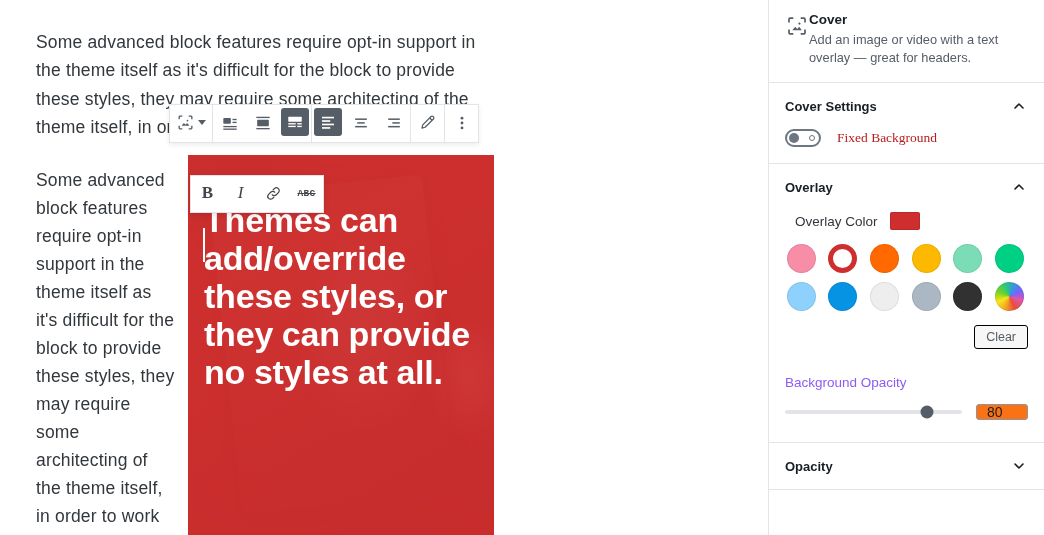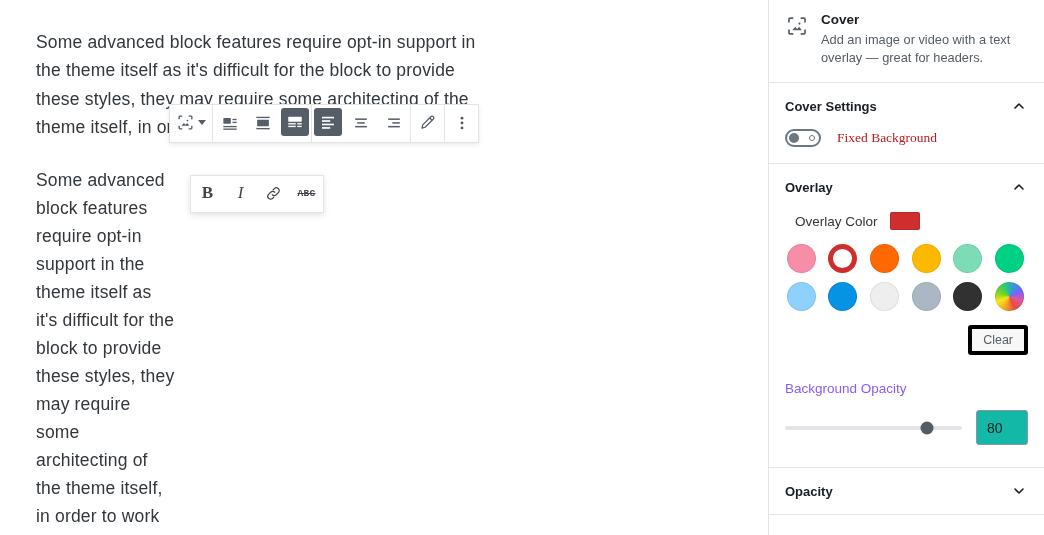--- a/index.html
+++ b/index.html
@@ -211,21 +211,21 @@
 
   .sb-panel {
     border-bottom: 1px solid #e2e4e7;
     padding: 0 16px;
     box-sizing: border-box;
   }
 
   
   #block-card {
     display: flex;
-    gap: 12px;
+    gap: 0;
     padding: 12px 16px 16px 16px;
     border-bottom: 1px solid #e2e4e7;
     box-sizing: border-box;
   }
   #block-card .bc-icon {
     flex: 0 0 24px;
     margin-top: 2px;
     color: #555d66;
   }
   #block-card .bc-title {
@@ -344,21 +344,21 @@
   .clear-row {
     display: flex;
     justify-content: flex-end;
     margin-top: 14px;
     padding-bottom: 14px;
   }
   .clear-btn {
     font-size: 12.5px;
     color: #555d66;
     background: #f7f7f7;
-    border: 4px solid #000000;
+    border: 1px solid #000000;
     border-radius: 3px;
     padding: 4px 11px;
     cursor: pointer;
     font-family: "Liberation Sans", sans-serif;
   }
 
   
   .opacity-label {
     font-size: 13.5px;
     color: #8b5cf6;
@@ -382,46 +382,52 @@
     position: absolute;
     top: 50%;
     width: 13px; height: 13px;
     border-radius: 50%;
     background: #555d66;
     transform: translate(-50%, -50%);
   }
   .num-box {
     flex: 0 0 auto;
     width: 52px;
-    height: 35px;
+    height: 16px;
     border: 1px solid #8d96a0;
     border-radius: 3px;
     box-sizing: border-box;
     display: flex;
     align-items: center;
     padding-left: 10px;
     font-size: 14px;
     color: #191e23;
-    background: #14b8a6;
+    background: #f97316;
     cursor: text;
   }
 
   svg { display: block; }
 </style>
 </head>
 <body>
 
 <div id="app">
 
   <div id="editor-canvas">
 
     <p class="para-wide">Some advanced block features require opt-in support in the theme itself as it's difficult for the block to provide these styles, they may require some architecting of the theme itself, in order to work well.</p>
 
     <p class="para-narrow">Some advanced block features require opt-in support in the theme itself as it's difficult for the block to provide these styles, they may require some architecting of the theme itself, in order to work well.</p>
 
+    <div id="cover-block">
+      <div id="cover-photo"></div>
+      <div id="cover-overlay" style="background: rgb(207, 46, 46); opacity: 0.8;"></div>
+      <h2 id="cover-text">Themes can add/override these styles, or they can provide no styles at all.</h2>
+      <div id="cover-caret"></div>
+    </div>
 
     <div id="block-toolbar">
 
       <div class="tb-group">
         <button class="tb-btn wide">
           <span>
             <svg width="19" height="19" viewBox="0 0 24 24" fill="none" stroke="currentColor" stroke-width="1.7">
               <path d="M4 8V5a1 1 0 0 1 1-1h3M16 4h3a1 1 0 0 1 1 1v3M20 16v3a1 1 0 0 1-1 1h-3M8 20H5a1 1 0 0 1-1-1v-3"></path>
               <path d="M7 16l3-3.5 2 2.2 2-2.2 3 3.5z" fill="currentColor" stroke="none"></path>
               <circle cx="14.5" cy="9.5" r="1.1" fill="currentColor" stroke="none"></circle>

